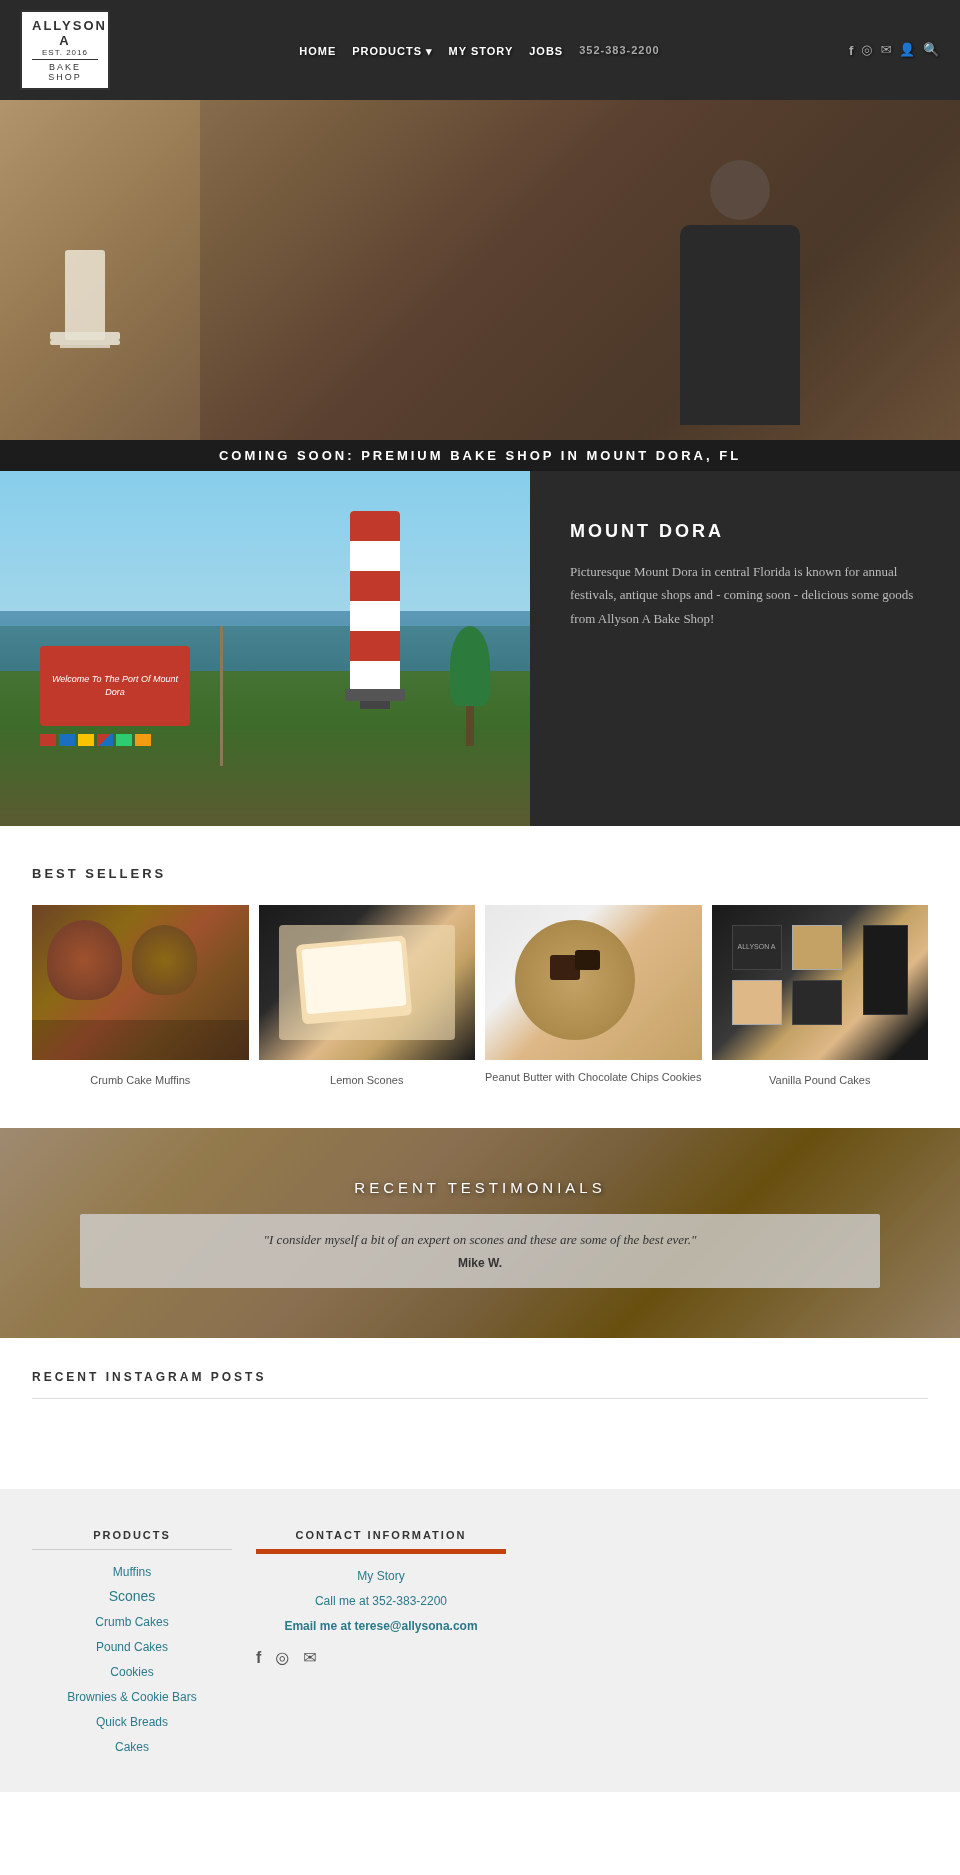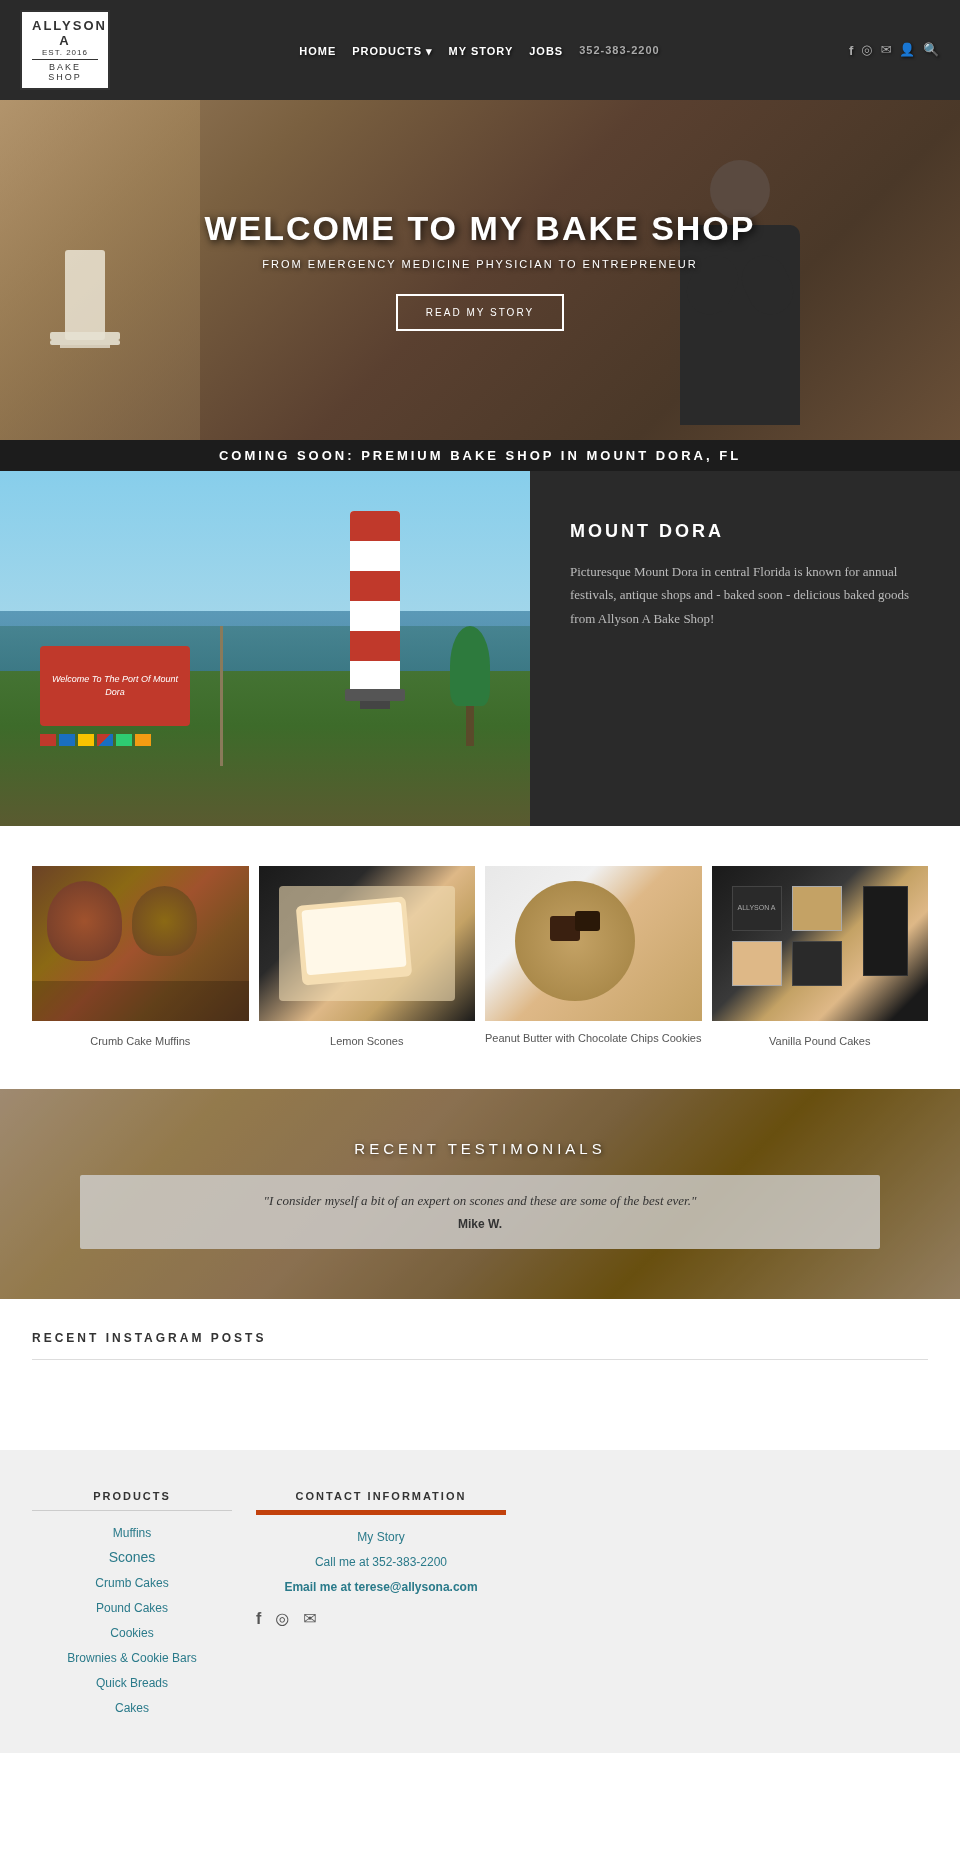--- a/index.html
+++ b/index.html
@@ -104,25 +104,20 @@
     <div style="width:50px;height:3px;background:rgba(230,225,210,0.8);margin:0 auto;"></div>
   </div>
 
   <div style="position:absolute; right:120px; bottom:0; width:200px; height:280px;">
     <div style="width:60px;height:60px;background:#5a4a40;border-radius:50%;margin:0 auto 5px;"></div>
     <div style="width:120px;height:200px;background:#2a2a2a;margin:0 auto;border-radius:10px 10px 0 0;position:relative;">
       <div style="position:absolute;top:30px;left:10px;width:45px;height:60px;background:#2a2a2a;border-radius:30px;transform:rotate(25deg);"></div>
       <div style="position:absolute;top:30px;right:10px;width:45px;height:60px;background:#2a2a2a;border-radius:30px;transform:rotate(-25deg);"></div>
     </div>
   </div>
-  <div style="position:relative;z-index:5;text-align:center;color:#fff;">
-    <h1 style="font-family:Arial,sans-serif;font-size:34px;font-weight:900;letter-spacing:2px;text-shadow:2px 2px 8px rgba(0,0,0,0.9);margin-bottom:10px;">WELCOME TO MY BAKE SHOP</h1>
-    <p style="font-family:Arial,sans-serif;font-size:11px;letter-spacing:2px;text-shadow:1px 1px 5px rgba(0,0,0,0.9);margin-bottom:24px;">FROM EMERGENCY MEDICINE PHYSICIAN TO ENTREPRENEUR</p>
-    <button style="border:2px solid #fff;color:#fff;padding:11px 28px;font-family:Arial,sans-serif;font-size:10px;letter-spacing:2px;background:transparent;cursor:pointer;">READ MY STORY</button>
-  </div>
 </section>
 
 <div style="background:#1c1c1c;color:#fff;text-align:center;padding:8px;font-family:Arial,sans-serif;font-size:13px;letter-spacing:3px;font-weight:600;">
   <span>COMING SOON: PREMIUM BAKE SHOP IN MOUNT DORA, FL</span>
 </div>
 
 <section style="display:flex;background:#2a2a2a;min-height:350px;">
   <div style="width:530px;flex-shrink:0;position:relative;overflow:hidden;height:355px;">
 
     <div style="position:absolute;top:0;left:0;right:0;height:180px;background:linear-gradient(180deg,#87CEEB 0%,#a8d8ea 100%);"></div>
@@ -161,25 +156,26 @@
       <div style="width:16px;height:12px;background:#f39c12;"></div>
     </div>
 
     <div style="position:absolute;bottom:80px;right:40px;width:40px;height:120px;">
       <div style="width:8px;height:80px;background:#5a4a2a;margin:0 auto;position:absolute;bottom:0;left:16px;"></div>
       <div style="width:40px;height:80px;background:#2d7a3d;border-radius:50% 50% 20% 20%;position:absolute;top:0;"></div>
     </div>
   </div>
   <div style="flex:1;padding:50px 40px;color:#e8e8e8;">
     <h2 style="font-family:Arial,sans-serif;font-size:18px;letter-spacing:3px;margin-bottom:18px;color:#fff;font-weight:600;">MOUNT DORA</h2>
-    <p style="font-size:13px;line-height:1.8;color:#bbb;">Picturesque Mount Dora in central Florida is known for annual festivals, antique shops and - baked soon - delicious baked goods from Allyson A Bake Shop!</p>
+    <p style="font-size:13px;line-height:1.8;color:#bbb;">Picturesque Mount Dora in central Florida is known for annual festivals, antique shops and - coming soon - delicious some goods from Allyson A Bake Shop!</p>
   </div>
 </section>
 
 <section style="padding:40px 32px;">
+  <h2 style="font-family:Arial,sans-serif;font-size:13px;letter-spacing:3px;font-weight:700;margin-bottom:24px;color:#333;">BEST SELLERS</h2>
   <div style="display:grid;grid-template-columns:repeat(4,1fr);gap:10px;">
 
     <div style="text-align:center;cursor:pointer;">
       <div style="width:100%;height:155px;background:linear-gradient(135deg,#6b4226 0%,#8B6914 30%,#A0522D 50%,#7a5020 70%,#5C3A1E 100%);margin-bottom:10px;position:relative;overflow:hidden;">
         <div style="position:absolute;top:15px;left:15px;width:75px;height:80px;background:radial-gradient(circle,#A0522D,#6B3A2A);border-radius:50% 50% 40% 40%;"></div>
         <div style="position:absolute;top:20px;left:100px;width:65px;height:70px;background:radial-gradient(circle,#8B6914,#6B4226);border-radius:50% 50% 40% 40%;"></div>
         <div style="position:absolute;bottom:0;left:0;right:0;height:40px;background:rgba(0,0,0,0.2);"></div>
       </div>
       <span style="font-family:Arial,sans-serif;font-size:11px;color:#555;">Crumb Cake Muffins</span>
     </div>

